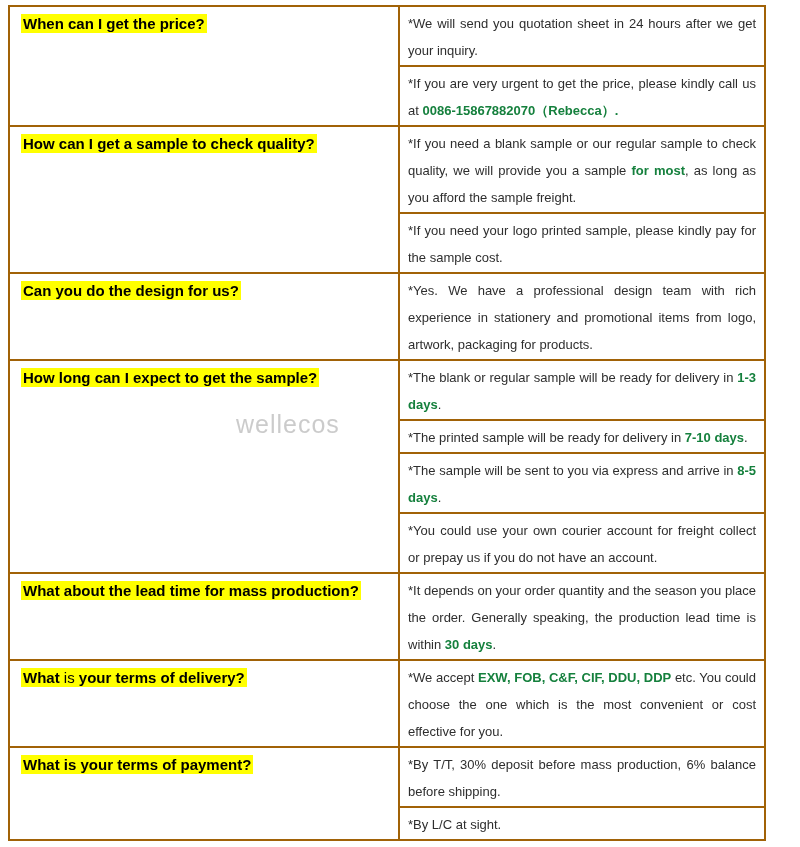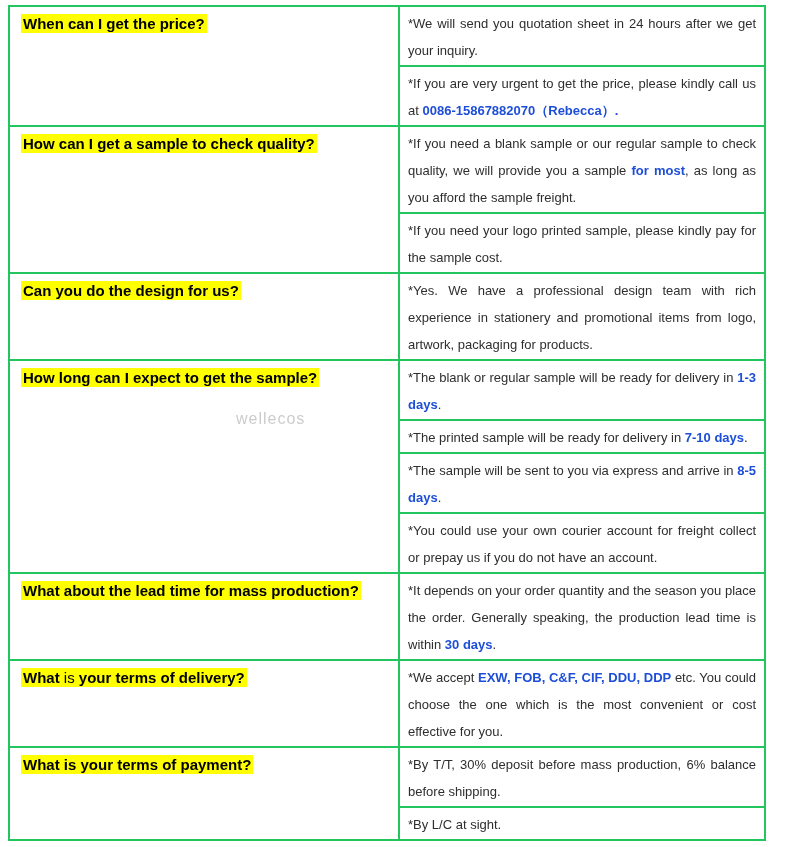--- a/index.html
+++ b/index.html
@@ -6,39 +6,39 @@
   body{
     width:800px;height:847px;background:#ffffff;position:relative;
     font-family:"Liberation Sans", sans-serif;color:#000;
     overflow:hidden;
   }
   .faq-table{
     border-collapse:collapse;table-layout:fixed;
     width:758px;margin:5px 0 0 8px;
   }
   .faq-table td{
-    border:2px solid #22c55e;vertical-align:top;
+    border:2px solid #a16207;vertical-align:top;
   }
   .q-cell{
     width:367px;padding:6px 10px 4px 11px;background:#fff;
   }
   .q-highlight{
     background:#ffff00;font-weight:bold;font-size:15px;line-height:22px;
     color:#000;padding:1px 2px;
     -webkit-box-decoration-break:clone;box-decoration-break:clone;
   }
   .a-cell{
     padding:3px 8px 1px 8px;font-size:13px;line-height:27px;
     text-align:justify;color:#2e2e2e;
   }
-  .seg-b{font-weight:bold;color:#1d4ed8;}
+  .seg-b{font-weight:bold;color:#15803d;}
   .seg-serif{font-family:Liberation Sans, sans-serif;font-weight:normal;}
   .watermark{
     position:absolute;top:410px;left:236px;
-    color:#c3c3c3;font-size:16px;letter-spacing:1px;
+    color:#c3c3c3;font-size:25px;letter-spacing:1px;
     display:flex;gap:76px;pointer-events:none;opacity:.85;
     font-family:"Liberation Sans", sans-serif;
   }
 </style>
 </head>
 <body>
 
 <table class="faq-table">
   <tbody>
       <tr>

